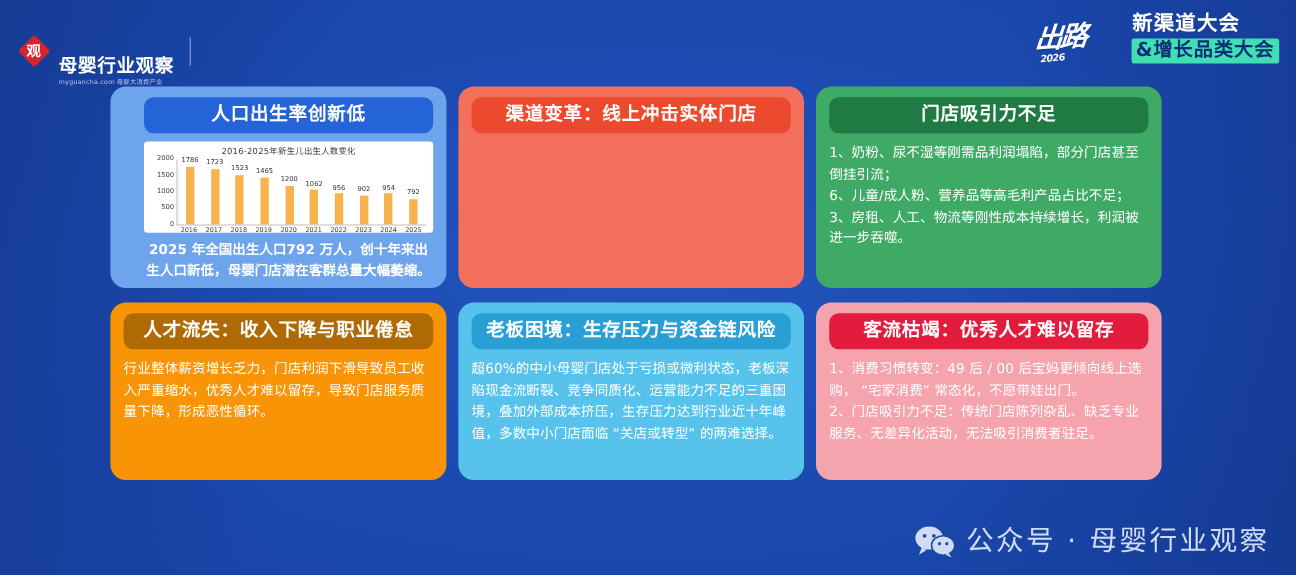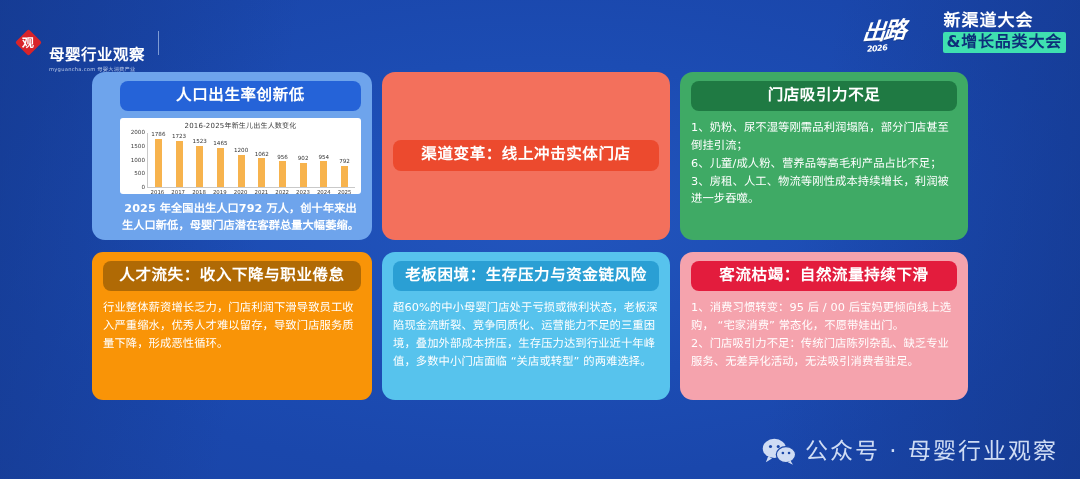--- a/index.html
+++ b/index.html
@@ -198,27 +198,27 @@
     font-size: 11.3px;
     line-height: 1.58;
     letter-spacing: .1px;
   }
   .card-body p { margin: 0; }
   .card-body p + p { margin-top: 9px; }
 
   
   .c1 { background: #6ea4ec; padding-left: 28px; }
   .c1 .card-title { background: #2563d8; }
-  .c2 { background: #f3705c; justify-content: center; }
+  .c2 { background: #f3705c; }
   .c2 .card-title { background: #ec4a2e; }
   .c2 .card-body { color: #ffffff; }
   .c3 { background: #3faa65; }
   .c3 .card-title { background: #1f7a43; }
   .c3 .card-body { color: #ffffff; }
-  .c4 { background: #f99407; border-radius: 11px; }
+  .c4 { background: #f99407; }
   .c4 .card-title { background: #b06a05; }
   .c4 .card-body { color: #ffffff; }
   .c5 { background: #57c3ed; }
   .c5 .card-title { background: #2a9fd4; }
   .c5 .card-body { color: #ffffff; }
   .c6 { background: #f5a3ad; }
   .c6 .card-title { background: #e31c3d; }
   .c6 .card-body { color: #ffffff; }
 
   
@@ -459,23 +459,23 @@
     </div>
 
     <div class="card c5">
       <div class="card-title">老板困境：生存压力与资金链风险</div>
       <div class="card-body">
         <p>超60%的中小母婴门店处于亏损或微利状态，老板深陷现金流断裂、竞争同质化、运营能力不足的三重困境，叠加外部成本挤压，生存压力达到行业近十年峰值，多数中小门店面临 “关店或转型” 的两难选择。</p>
       </div>
     </div>
 
     <div class="card c6">
-      <div class="card-title">客流枯竭：自然流量持续下滑</div>
+      <div class="card-title">客流枯竭：优秀人才难以留存</div>
       <div class="card-body">
-        <p>1、消费习惯转变：95 后 / 00 后宝妈更倾向线上选购， “宅家消费” 常态化，不愿带娃出门。</p>
+        <p>1、消费习惯转变：49 后 / 00 后宝妈更倾向线上选购， “宅家消费” 常态化，不愿带娃出门。</p>
         <p style="margin-top:0">2、门店吸引力不足：传统门店陈列杂乱、缺乏专业服务、无差异化活动，无法吸引消费者驻足。</p>
       </div>
     </div>
 
   </div>
 
   <div class="wechat-footer">
     <svg class="wechat-icon" viewBox="0 0 44 34">
       <ellipse cx="16" cy="13" rx="15" ry="12.4" fill="#cfdcf4"></ellipse>
       <path d="M8 23 L5 31 L13 26 Z" fill="#cfdcf4"></path>

